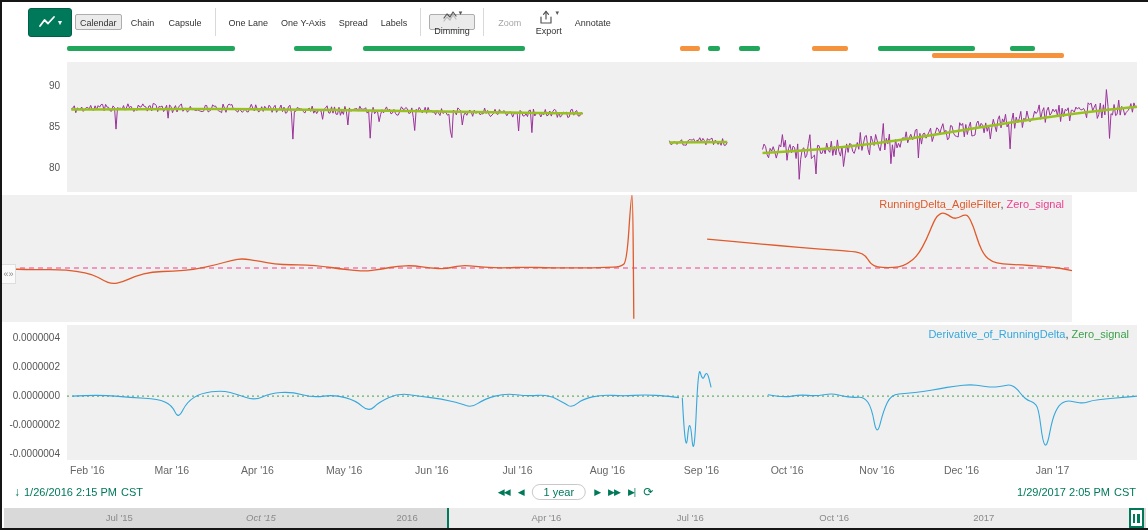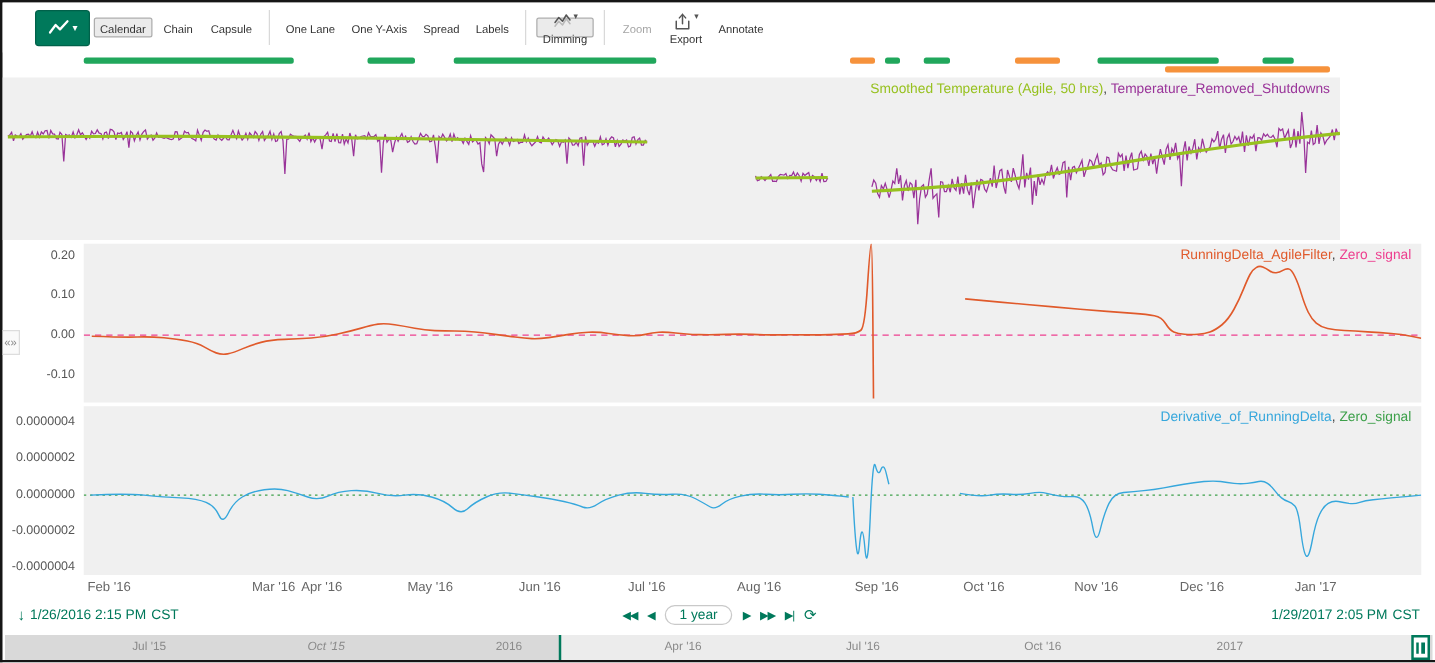--- a/index.html
+++ b/index.html
@@ -188,40 +188,38 @@
       <div class="capsule" style="left: 57.3%; width: 1.9%; top: 2px; background: rgb(246, 146, 60);"></div>
       <div class="capsule" style="left: 59.9%; width: 1.1%; top: 2px; background: rgb(33, 167, 92);"></div>
       <div class="capsule" style="left: 62.8%; width: 2%; top: 2px; background: rgb(33, 167, 92);"></div>
       <div class="capsule" style="left: 69.6%; width: 3.4%; top: 2px; background: rgb(246, 146, 60);"></div>
       <div class="capsule" style="left: 75.8%; width: 9.1%; top: 2px; background: rgb(33, 167, 92);"></div>
       <div class="capsule" style="left: 88.1%; width: 2.4%; top: 2px; background: rgb(33, 167, 92);"></div>
       <div class="capsule" style="left: 80.8%; width: 12.4%; top: 9px; background: rgb(246, 146, 60);"></div>
     </div>
 
   <div class="lane lane1 lane-gap">
+    <div class="gutter">
+        <span class="ytick" style="top: 18.375px;">90</span>
+        <span class="ytick" style="top: 59px;">85</span>
+        <span class="ytick" style="top: 99.625px;">80</span>
+      </div>
     <div class="plot">
       <svg width="1070" height="130">
           <polyline points="4.3,47.0 5.8,46.1 7.3,43.8 8.8,50.7 10.2,45.9 11.7,46.9 13.2,47.4 14.7,45.0 16.2,49.4 17.7,47.4 19.2,45.6 20.7,45.4 22.2,47.0 23.7,43.4 25.2,47.7 26.7,48.2 28.1,43.8 29.6,47.7 31.1,43.6 32.6,45.2 34.1,42.6 35.6,42.4 37.1,48.7 38.6,42.4 40.1,45.1 41.6,45.3 43.1,48.9 44.6,49.2 46.0,43.9 47.5,45.6 49.0,67.1 50.5,45.6 52.0,46.5 53.5,46.0 55.0,47.8 56.5,43.6 58.0,48.2 59.4,46.0 60.9,41.8 62.4,45.8 63.9,44.2 65.4,46.8 66.9,49.5 68.4,46.9 69.8,48.5 71.3,43.0 72.8,45.1 74.3,44.8 75.8,41.9 77.3,44.5 78.8,44.8 80.3,49.1 81.7,44.2 83.2,43.7 84.7,48.9 86.2,41.5 87.7,41.9 89.2,43.4 90.7,49.6 92.1,44.4 93.6,44.8 95.1,44.0 96.6,49.6 98.1,47.1 99.6,43.3 101.1,56.2 102.5,43.0 104.0,44.4 105.5,50.7 107.0,46.4 108.5,43.6 110.0,50.0 111.5,45.3 112.9,43.3 114.4,42.0 115.9,49.3 117.4,47.3 118.9,46.0 120.4,50.2 121.9,48.4 123.3,44.3 124.8,47.8 126.3,47.5 127.8,48.1 129.3,48.6 130.8,47.9 132.3,48.7 133.8,49.3 135.2,49.6 136.7,49.1 138.2,43.4 139.7,43.5 141.2,50.0 142.7,48.9 144.2,47.7 145.6,42.9 147.1,44.3 148.6,44.0 150.1,47.4 151.6,48.8 153.1,49.5 154.6,50.7 156.0,42.1 157.5,46.1 159.0,50.3 160.5,43.9 162.0,42.0 163.5,43.0 165.0,42.6 166.4,47.4 167.9,47.0 169.4,49.2 170.9,50.1 172.4,46.0 173.9,48.9 175.4,50.3 176.8,48.6 178.3,47.1 179.8,49.8 181.3,49.9 182.8,45.9 184.3,42.3 185.8,46.1 187.3,48.9 188.7,42.8 190.2,47.0 191.7,50.1 193.2,48.2 194.7,44.7 196.2,49.4 197.7,44.3 199.1,46.0 200.6,48.0 202.1,43.2 203.6,45.1 205.1,50.3 206.6,45.4 208.1,43.3 209.5,50.3 211.0,48.1 212.5,46.5 214.0,43.0 215.5,49.6 217.0,45.2 218.5,51.2 219.9,50.6 221.4,44.9 222.9,43.2 224.4,50.7 225.9,77.1 227.4,49.5 228.9,49.2 230.3,45.4 231.8,46.4 233.3,47.0 234.8,47.0 236.3,49.4 237.8,51.1 239.3,48.0 240.8,47.3 242.2,46.0 243.7,49.4 245.2,44.1 246.7,51.2 248.2,48.1 249.7,51.6 251.2,48.7 252.6,48.4 254.1,49.1 255.6,57.3 257.1,47.3 258.6,45.9 260.1,43.8 261.6,50.8 263.0,51.2 264.5,44.8 266.0,51.2 267.5,44.9 269.0,52.2 270.5,52.3 272.0,45.3 273.4,53.3 274.9,49.1 276.4,52.4 277.9,44.4 279.4,49.5 280.9,63.0 282.4,45.9 283.8,49.1 285.3,48.5 286.8,47.2 288.3,46.8 289.8,46.5 291.3,49.1 292.8,44.2 294.3,47.1 295.7,47.2 297.2,47.2 298.7,45.7 300.2,51.1 301.7,49.2 303.2,76.2 304.7,51.8 306.1,45.3 307.6,51.7 309.1,49.5 310.6,49.9 312.1,59.7 313.6,52.6 315.1,47.7 316.5,50.9 318.0,47.6 319.5,44.9 321.0,49.3 322.5,47.0 324.0,51.9 325.5,51.0 326.9,47.4 328.4,51.2 329.9,53.2 331.4,52.9 332.9,48.8 334.4,44.8 335.9,47.1 337.3,47.5 338.8,45.5 340.3,46.7 341.8,51.4 343.3,51.0 344.8,45.9 346.3,55.5 347.7,68.5 349.2,47.3 350.7,49.0 352.2,45.4 353.7,47.9 355.2,50.8 356.7,49.2 358.2,45.3 359.6,51.3 361.1,45.4 362.6,49.7 364.1,48.1 365.6,50.3 367.1,49.8 368.6,52.7 370.0,48.6 371.5,51.1 373.0,53.5 374.5,46.6 376.0,51.5 377.5,50.2 379.0,50.4 380.4,53.2 381.9,52.1 383.4,69.1 384.9,75.6 386.4,48.0 387.9,49.6 389.4,52.9 390.8,45.9 392.3,47.4 393.8,49.0 395.3,63.0 396.8,53.3 398.3,50.7 399.8,53.3 401.3,50.2 402.7,48.0 404.2,49.9 405.7,54.3 407.2,48.2 408.7,51.2 410.2,50.6 411.7,49.5 413.1,52.8 414.6,51.7 416.1,51.9 417.6,46.0 419.1,51.4 420.6,48.5 422.1,52.5 423.5,54.6 425.0,53.0 426.5,51.5 428.0,47.3 429.5,51.7 431.0,52.4 432.4,47.6 433.9,49.9 435.4,50.4 436.9,48.5 438.3,50.7 439.8,53.8 441.3,51.3 442.8,49.7 444.2,50.6 445.7,55.1 447.2,51.4 448.7,51.8 450.1,50.1 451.6,69.0 453.1,48.4 454.6,50.1 456.0,54.0 457.5,53.9 459.0,51.8 460.5,54.6 461.9,48.6 463.4,48.1 464.9,70.6 466.4,47.1 467.8,54.0 469.3,51.4 470.8,51.4 472.3,51.2 473.8,55.0 475.3,51.5 476.8,52.6 478.3,47.5 479.8,53.8 481.3,53.1 482.8,49.0 484.3,54.1 485.8,49.4 487.3,47.4 488.8,48.4 490.3,55.4 491.8,50.4 493.3,55.2 494.8,53.3 496.3,50.0 497.8,51.1 499.3,50.0 500.8,55.5 502.3,54.8 503.8,47.9 505.3,47.4 506.8,53.2 508.3,49.7 509.7,48.5 511.2,54.0 512.7,54.0 514.2,50.4 515.7,52.0" fill="none" stroke="#993399" stroke-width="1"></polyline>
           <polyline points="602.4,78.7 603.9,82.5 605.5,81.9 607.0,79.4 608.5,80.6 610.0,82.4 611.5,80.5 613.1,79.5 614.6,77.7 616.1,83.1 617.6,83.0 619.1,83.3 620.7,79.1 622.2,77.6 623.7,77.8 625.2,78.1 626.7,76.9 628.3,80.8 629.8,78.4 631.3,78.5 632.8,75.7 634.3,79.7 635.9,76.4 637.4,78.6 638.9,82.8 640.4,76.6 641.9,78.3 643.5,77.1 645.0,76.1 646.5,82.7 648.0,78.4 649.5,79.3 651.1,82.4 652.6,79.9 654.1,83.3 655.6,76.6 657.1,83.3 658.7,83.2 660.2,80.4" fill="none" stroke="#993399" stroke-width="1"></polyline>
           <polyline points="695.5,87.5 697.0,82.1 698.6,84.6 700.1,92.8 701.6,95.8 703.1,86.4 704.7,89.2 706.2,84.7 707.7,89.7 709.3,96.1 710.8,90.3 712.3,82.8 713.8,84.8 715.4,72.6 716.9,85.1 718.4,78.2 720.0,98.3 721.5,86.6 723.0,82.5 724.5,90.8 726.1,84.1 727.6,85.6 729.1,96.5 730.7,81.9 732.2,117.3 733.7,97.2 735.2,87.3 736.8,85.8 738.3,95.7 739.8,93.2 741.4,81.6 742.9,72.7 744.4,96.6 745.9,94.7 747.5,93.1 749.0,112.0 750.5,83.4 752.1,83.8 753.6,91.3 755.1,91.3 756.6,86.3 758.2,91.8 759.7,81.1 761.2,88.2 762.8,90.3 764.3,79.2 765.8,93.5 767.3,84.5 768.9,92.9 770.4,77.9 771.9,89.5 773.5,94.1 775.0,84.1 776.5,104.5 778.0,93.2 779.6,81.9 781.1,90.4 782.6,81.5 784.2,82.4 785.7,89.3 787.2,91.4 788.7,86.5 790.3,80.5 791.8,87.3 793.3,70.5 794.9,88.4 796.4,81.8 797.9,74.5 799.4,73.5 801.0,87.2 802.5,92.9 804.0,74.0 805.6,79.3 807.1,83.5 808.6,72.5 810.1,78.2 811.7,84.8 813.2,88.8 814.7,79.0 816.3,61.5 817.8,88.0 819.3,76.3 820.8,81.7 822.4,72.0 823.9,101.7 825.4,82.8 827.0,94.7 828.5,77.6 830.0,85.9 831.5,81.4 833.1,85.3 834.6,77.4 836.1,75.5 837.7,77.7 839.2,69.8 840.7,80.8 842.2,76.0 843.8,72.2 845.3,77.5 846.8,76.6 848.4,68.1 849.9,67.3 851.4,96.0 852.9,71.4 854.5,82.1 856.0,71.9 857.5,71.1 859.1,76.2 860.6,73.0 862.1,69.8 863.6,66.2 865.2,79.5 866.7,74.4 868.2,71.4 869.8,65.8 871.3,67.1 872.8,71.7 874.3,66.1 875.9,61.7 877.4,70.1 878.9,68.3 880.5,77.9 882.0,76.0 883.5,63.6 885.0,64.1 886.6,71.3 888.1,73.8 889.6,74.4 891.2,75.0 892.7,60.7 894.2,63.4 895.7,61.4 897.3,74.8 898.8,62.5 900.3,72.5 901.9,64.8 903.4,60.1 904.9,74.0 906.4,73.6 908.0,73.0 909.5,61.5 911.0,59.0 912.6,65.9 914.1,61.3 915.6,63.2 917.1,70.8 918.7,60.9 920.2,69.3 921.7,63.6 923.3,76.9 924.8,65.7 926.3,57.3 927.8,63.6 929.4,69.7 930.9,57.5 932.4,53.8 934.0,65.9 935.5,56.9 937.0,60.1 938.5,52.3 940.1,64.9 941.6,61.6 943.1,86.9 944.7,58.7 946.2,51.0 947.7,66.3 949.2,55.2 950.8,60.5 952.3,56.5 953.8,49.4 955.4,65.5 956.9,56.2 958.4,59.1 959.9,49.0 961.5,56.0 963.0,59.7 964.5,57.3 966.1,55.7 967.6,49.1 969.1,51.5 970.6,49.4 972.2,42.9 973.7,57.2 975.2,49.6 976.8,45.7 978.3,60.4 979.8,48.6 981.3,45.2 982.9,53.2 984.4,51.2 985.9,47.1 987.5,49.8 989.0,47.4 990.5,53.8 992.0,43.2 993.6,59.5 995.1,46.2 996.6,54.5 998.2,47.4 999.7,48.7 1001.2,45.8 1002.7,58.9 1004.3,48.2 1005.8,48.3 1007.3,50.2 1008.9,45.1 1010.4,47.1 1011.9,45.4 1013.4,47.6 1015.0,47.9 1016.5,46.3 1018.0,49.1 1019.6,55.8 1021.1,40.8 1022.6,42.5 1024.1,41.1 1025.7,48.7 1027.2,45.3 1028.7,42.1 1030.3,56.4 1031.8,52.5 1033.3,41.1 1034.8,56.0 1036.4,42.8 1037.9,52.9 1039.4,27.6 1041.0,44.3 1042.5,76.4 1044.0,51.7 1045.5,52.9 1047.1,42.5 1048.6,53.6 1050.1,52.3 1051.7,38.1 1053.2,53.1 1054.7,44.4 1056.2,46.7 1057.8,53.2 1059.3,50.3 1060.8,48.7 1062.4,46.5 1063.9,41.6 1065.4,50.2 1066.9,40.9 1068.5,45.6 1070.0,45.5" fill="none" stroke="#993399" stroke-width="1"></polyline>
           <path d="M4.3,47.5 Q107.0,46.7 160.5,47.1 Q214.0,47.5 267.5,48.1 Q321.0,48.8 374.5,49.6 Q428.0,50.4 471.9,51.0 L515.7,51.6" fill="none" stroke="#97C11F" stroke-width="2.5"></path>
           <path d="M602.4,80.4 L660.2,80.0" fill="none" stroke="#97C11F" stroke-width="2.5"></path>
           <path d="M695.5,91.0 Q749.0,88.2 775.8,85.1 Q802.5,82.1 829.3,78.4 Q856.0,74.8 882.8,70.3 Q909.5,65.8 936.3,61.7 Q963.0,57.7 989.8,54.0 Q1016.5,50.4 1043.3,47.5 L1070.0,44.7" fill="none" stroke="#97C11F" stroke-width="2.5"></path>
         </svg>
-      <div class="legend"><span style="color: rgb(151, 193, 31);">Smoothed Temperature (Agile, 50 hrs)</span><span style="color: rgb(68, 68, 68);">, </span><span style="color: rgb(153, 51, 153);">Temperature_Removed_Shutdowns</span></div>
     </div>
   </div>
 
   <div class="lane lane2 lane-gap">
-    <div class="gutter">
-        <span class="ytick" style="top: 3.525px;">0.20</span>
-        <span class="ytick" style="top: 35.275px;">0.10</span>
-        <span class="ytick" style="top: 67.025px;">0.00</span>
-        <span class="ytick" style="top: 98.775px;">-0.10</span>
-      </div>
     <div class="plot">
       <svg width="1070" height="127">
           <polyline points="0.0,73.0 1070.0,73.0" fill="none" stroke="#ED3F8F" stroke-width="1" stroke-dasharray="5 4"></polyline>
           <path d="M6.4,74.0 Q32.1,74.9 42.8,74.6 Q53.5,74.3 64.2,75.2 Q74.9,76.2 82.9,77.8 Q91.0,79.4 96.3,82.5 Q101.7,85.7 105.9,87.3 Q110.2,88.9 115.0,88.1 Q119.8,87.3 126.8,84.1 Q133.8,81.0 141.8,78.9 Q149.8,76.8 160.5,76.5 Q171.2,76.2 181.9,75.4 Q192.6,74.6 203.3,72.2 Q214.0,69.8 222.0,67.5 Q230.0,65.1 235.4,64.3 Q240.8,63.5 248.8,64.8 Q256.8,66.0 264.8,67.6 Q272.9,69.2 280.9,69.5 Q288.9,69.8 296.9,69.8 Q304.9,69.8 313.0,70.6 Q321.0,71.4 329.0,72.5 Q337.1,73.7 345.1,74.6 Q353.1,75.6 358.5,75.9 Q363.8,76.2 371.8,75.1 Q379.8,74.0 387.9,72.5 Q395.9,71.1 403.9,70.8 Q411.9,70.5 420.0,71.8 Q428.0,73.0 436.0,73.5 Q444.0,74.0 449.4,72.5 Q454.8,71.1 460.1,70.8 Q465.4,70.5 473.5,71.4 Q481.5,72.4 492.2,72.7 Q502.9,73.0 513.6,72.5 Q524.3,72.1 535.0,72.5 Q545.7,73.0 556.4,72.9 Q567.1,72.7 577.8,72.9 Q588.5,73.0 596.5,72.7 Q604.5,72.4 611.5,72.1 Q618.5,71.8 621.7,69.2 Q624.9,66.7 627.0,33.3 Q629.2,0.0 630.0,0.0 Q630.8,0.0 631.3,61.9 L631.8,123.8" fill="none" stroke="#E05A2B" stroke-width="1.3"></path>
           <path d="M705.1,44.1 Q722.3,45.7 733.0,46.7 Q743.6,47.6 754.3,48.6 Q765.0,49.5 775.8,50.5 Q786.4,51.4 797.1,52.4 Q807.9,53.3 818.5,54.1 Q829.3,54.9 840.0,55.7 Q850.7,56.5 856.5,57.6 Q862.4,58.7 865.6,64.0 Q868.8,69.2 872.0,70.6 Q875.3,72.1 880.6,72.4 Q886.0,72.7 891.3,72.4 Q896.7,72.1 900.9,70.6 Q905.2,69.2 910.6,64.8 Q915.9,60.3 920.2,52.4 Q924.5,44.5 927.7,36.5 Q930.9,28.6 933.0,24.6 Q935.2,20.6 937.9,19.1 Q940.5,17.5 943.2,18.6 Q945.9,19.7 948.6,21.6 Q951.2,23.5 953.9,23.2 Q956.6,22.9 959.3,21.3 Q961.9,19.7 964.1,20.2 Q966.2,20.6 968.9,26.2 Q971.6,31.7 974.2,40.5 Q976.9,49.2 979.6,54.8 Q982.3,60.3 986.0,63.5 Q989.8,66.7 995.1,67.8 Q1000.5,68.9 1008.5,69.4 Q1016.5,69.8 1027.2,70.5 Q1037.9,71.1 1045.9,71.8 Q1054.0,72.4 1062.0,74.0 L1070.0,75.6" fill="none" stroke="#E05A2B" stroke-width="1.3"></path>
         </svg>
       <div class="legend"><span style="color: rgb(224, 90, 43);">RunningDelta_AgileFilter</span><span style="color: rgb(68, 68, 68);">, </span><span style="color: rgb(237, 63, 143);">Zero_signal</span></div>
     </div>
   </div>
 
@@ -239,21 +237,21 @@
           <path d="M5.4,71.1 Q32.1,69.7 48.2,71.1 Q64.2,72.6 77.6,73.3 Q91.0,74.0 97.9,76.9 Q104.9,79.8 108.1,87.1 Q111.3,94.4 115.6,85.6 Q119.8,76.9 126.8,72.6 Q133.8,68.2 144.4,66.8 Q155.1,65.3 163.2,67.5 Q171.2,69.7 179.2,72.6 Q187.3,75.5 195.3,71.9 Q203.3,68.2 214.0,67.5 Q224.7,66.8 235.4,69.7 Q246.1,72.6 256.8,71.1 Q267.5,69.7 278.2,72.6 Q288.9,75.5 295.3,81.3 Q301.7,87.1 307.1,82.0 Q312.4,76.9 322.1,72.6 Q331.7,68.2 342.4,69.7 Q353.1,71.1 363.8,72.6 Q374.5,74.0 384.1,76.2 Q393.8,78.4 399.1,80.6 Q404.5,82.7 410.9,78.4 Q417.3,74.0 428.0,71.1 Q438.7,68.2 449.4,69.7 Q460.1,71.1 470.8,70.4 Q481.5,69.7 489.5,74.0 Q497.6,78.4 501.3,80.6 Q505.0,82.7 510.4,78.4 Q515.7,74.0 525.4,71.9 Q535.0,69.7 545.7,70.4 Q556.4,71.1 567.1,70.4 Q577.8,69.7 588.5,70.4 Q599.2,71.1 605.6,71.9 L612.0,72.6" fill="none" stroke="#36A7DC" stroke-width="1.1"></path>
           <path d="M615.3,72.6 Q618.5,135.0 620.6,111.8 Q622.7,88.5 624.9,113.2 Q627.0,137.9 629.2,88.5 Q631.3,39.2 633.4,47.9 Q635.6,56.6 637.7,50.8 Q639.9,45.0 642.0,53.7 L644.1,62.4" fill="none" stroke="#36A7DC" stroke-width="1.1"></path>
           <path d="M700.9,69.7 Q716.9,72.6 724.9,71.1 Q733.0,69.7 741.0,70.4 Q749.0,71.1 757.0,69.7 Q765.0,68.2 770.4,69.7 Q775.8,71.1 781.1,71.9 Q786.4,72.6 791.8,72.2 Q797.1,71.9 800.9,77.3 Q804.6,82.7 807.3,97.3 Q810.0,111.8 813.2,98.7 Q816.4,85.6 820.2,77.7 Q823.9,69.7 831.9,69.0 Q840.0,68.2 848.0,67.5 Q856.0,66.8 864.0,65.3 Q872.0,63.9 880.1,62.4 Q888.1,61.0 896.1,60.2 Q904.1,59.5 909.5,60.2 Q914.9,61.0 920.2,61.7 Q925.5,62.4 930.9,61.7 Q936.3,61.0 940.0,60.2 Q943.7,59.5 947.0,61.7 Q950.2,63.9 952.8,67.5 Q955.5,71.1 958.2,73.3 Q960.9,75.5 963.5,76.2 Q966.2,76.9 968.9,79.8 Q971.6,82.7 973.7,100.2 Q975.8,117.6 978.0,119.8 Q980.1,121.9 982.8,107.4 Q985.5,92.9 988.7,86.4 Q991.9,79.8 995.6,77.7 Q999.4,75.5 1003.7,76.2 Q1007.9,76.9 1012.2,77.7 Q1016.5,78.4 1020.8,76.9 Q1025.1,75.5 1031.5,74.8 Q1037.9,74.0 1045.9,73.3 Q1054.0,72.6 1062.0,71.9 L1070.0,71.1" fill="none" stroke="#36A7DC" stroke-width="1.1"></path>
         </svg>
       <div class="legend"><span style="color: rgb(54, 167, 220);">Derivative_of_RunningDelta</span><span style="color: rgb(68, 68, 68);">, </span><span style="color: rgb(61, 160, 74);">Zero_signal</span></div>
     </div>
   </div>
 
   <div class="xaxis">
       <span class="xlabel" style="left: 1.9%;">Feb '16</span>
-      <span class="xlabel" style="left: 9.8%; margin-left: 47px;">Mar '16</span>
+      <span class="xlabel" style="left: 9.8%;">Mar '16</span>
       <span class="xlabel" style="left: 17.8%;">Apr '16</span>
       <span class="xlabel" style="left: 25.9%;">May '16</span>
       <span class="xlabel" style="left: 34.1%;">Jun '16</span>
       <span class="xlabel" style="left: 42.1%;">Jul '16</span>
       <span class="xlabel" style="left: 50.5%;">Aug '16</span>
       <span class="xlabel" style="left: 59.3%;">Sep '16</span>
       <span class="xlabel" style="left: 67.3%;">Oct '16</span>
       <span class="xlabel" style="left: 75.7%;">Nov '16</span>
       <span class="xlabel" style="left: 83.6%;">Dec '16</span>
       <span class="xlabel" style="left: 92.1%;">Jan '17</span>

